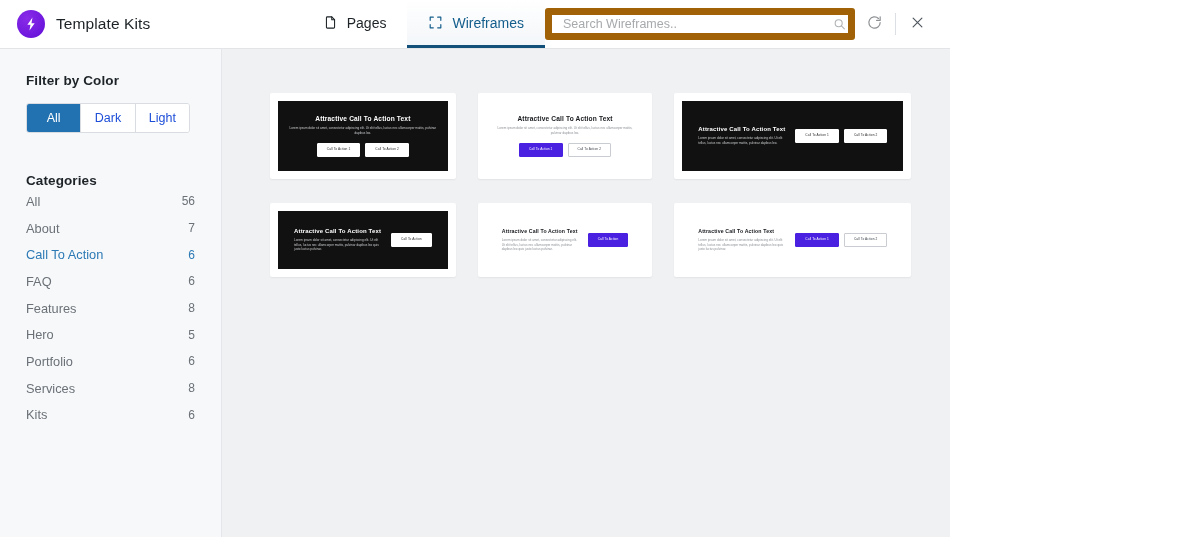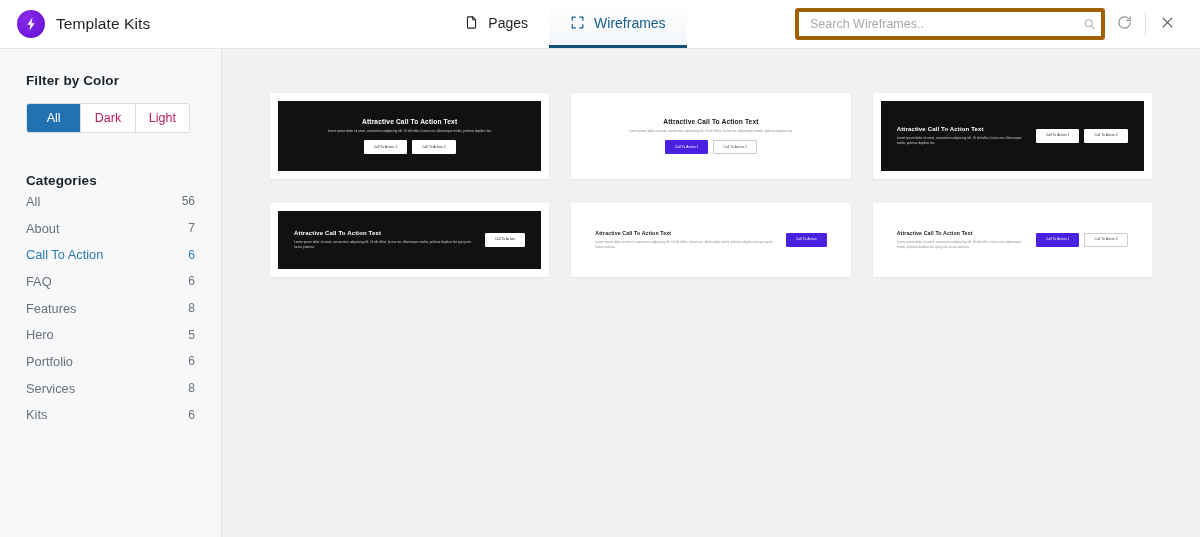--- a/index.html
+++ b/index.html
@@ -7,21 +7,21 @@
   html, body {
     width: 1200px;
     height: 537px;
     overflow: hidden;
     background: #ffffff;
     font-family: "Liberation Sans", sans-serif;
     -webkit-font-smoothing: antialiased;
   }
 
   #app {
-    width: 1200px;
+    width: 950px;
     height: 537px;
     display: flex;
     flex-direction: column;
     background: #ffffff;
   }
 
   
   .header {
     height: 49px;
     min-height: 49px;
@@ -101,21 +101,21 @@
   }
 
   .search-wrap {
     position: relative;
     width: 310px;
     height: 32px;
   }
   .search-input {
     width: 100%;
     height: 100%;
-    border: 4px solid #a16207;
+    border: 7px solid #a16207;
     border-radius: 3px;
     background: #fff;
     font-size: 12.5px;
     font-family: "Liberation Sans", sans-serif;
     color: #3c434a;
     padding: 0 30px 0 11px;
     outline: none;
   }
   .search-input::placeholder { color: #a7aaad; }
   .search-ico {
@@ -176,21 +176,21 @@
     width: 164px;
     background: #fff;
   }
   .seg-btn {
     flex: 1;
     height: 28px;
     display: flex;
     align-items: center;
     justify-content: center;
     font-size: 12.5px;
-    color: #be185d;
+    color: #1d4ed8;
     background: #fff;
     border-right: 1px solid #d9dde1;
     cursor: pointer;
     user-select: none;
   }
   .seg-btn:last-child { border-right: none; }
   .seg-btn.active {
     background: #2271b1;
     color: #ffffff;
   }

